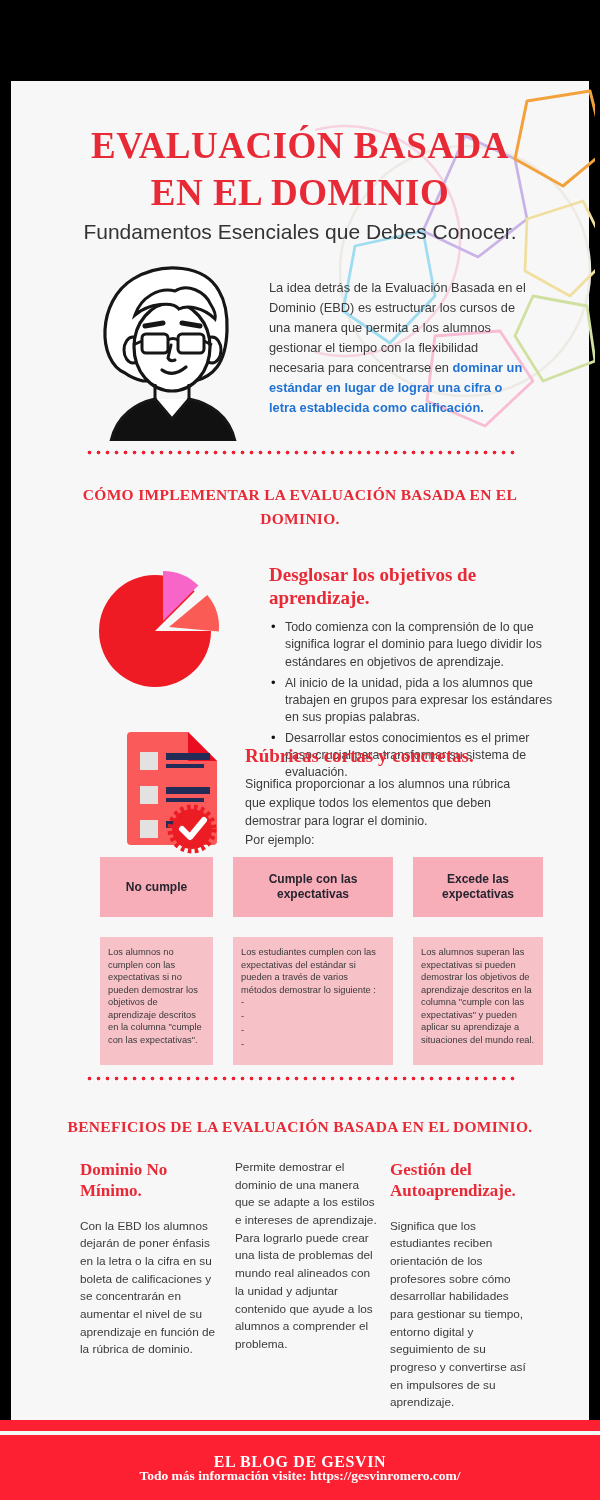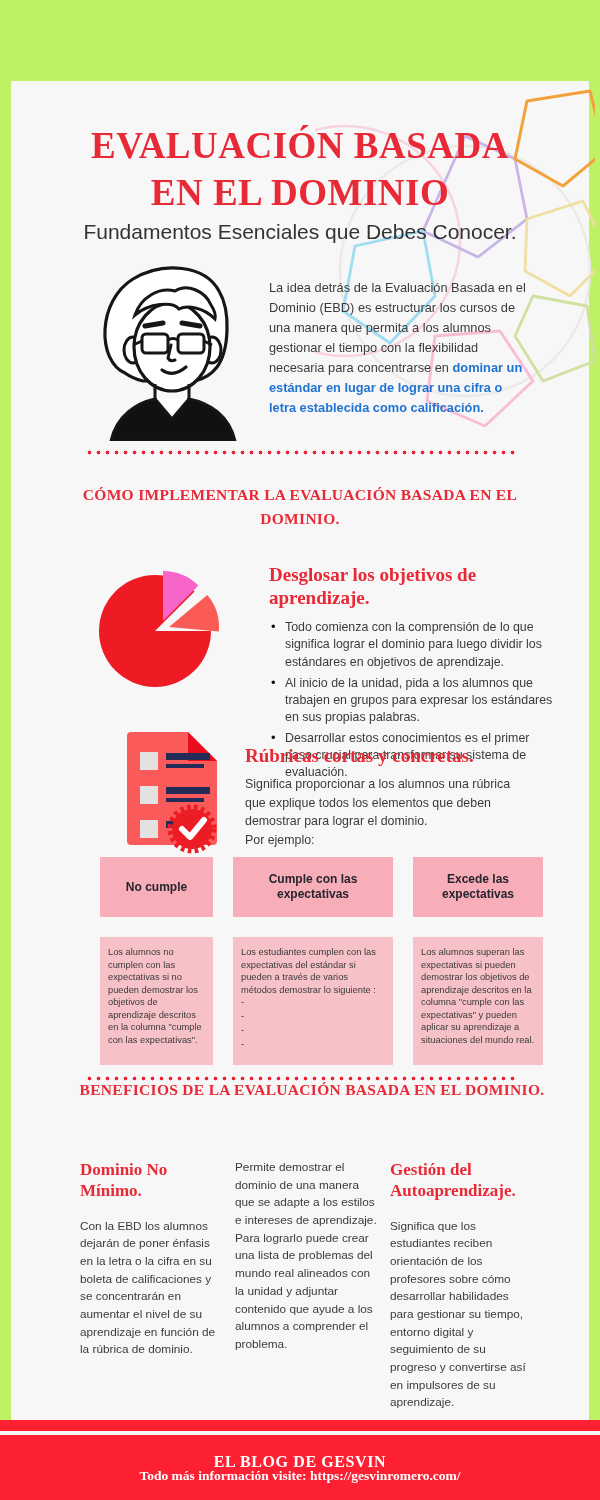--- a/index.html
+++ b/index.html
@@ -1,18 +1,18 @@
 <!DOCTYPE html>
 <html><head>
 <meta charset="utf-8">
 <style>
   * { margin:0; padding:0; box-sizing:border-box; }
   html,body { width:600px; }
   body { font-family:"Liberation Sans", sans-serif; }
-  .poster { position:relative; width:600px; height:1500px; background:#bef264; overflow:hidden; }
+  .poster { position:relative; width:600px; height:1500px; background:#000000; overflow:hidden; }
   .content { position:absolute; left:11px; top:81px; width:578px; height:1339px; background:#f8f7f7; }
   .deco { position:absolute; top:0; right:-6px; pointer-events:none; z-index:1; }
   .layer { position:relative; z-index:2; width:100%; height:100%; }
 
   .main-title { position:absolute; top:42px; left:0; width:100%; text-align:center;
     font-family:"Liberation Serif", serif; font-weight:bold; font-size:37px; line-height:1.26;
     color:#e82936; letter-spacing:.5px; }
   .subtitle { position:absolute; top:139px; left:0; width:100%; text-align:center;
     font-size:21px; color:#333; }
 
@@ -23,21 +23,21 @@
 
   .dots { position:absolute; left:74px; width:430px; height:5px;
     background-image:radial-gradient(circle, #ef2135 1.8px, transparent 2.1px);
     background-size:9px 5px; background-position:left center; background-repeat:repeat-x; }
   .dots1 { top:369px; } .dots2 { top:995px; }
 
   .section-title { position:absolute; left:49px; width:480px; text-align:center;
     font-family:"Liberation Serif", serif; font-weight:bold; font-size:15.5px; line-height:1.55;
     color:#e82936; letter-spacing:.3px; }
   .how-title { top:402px; }
-  .benefits-title { top:997px;margin-left:12px; }
+  .benefits-title { top:1034px; }
 
   .pie-wrap { position:absolute; left:84px; top:478px; }
   .doc-wrap { position:absolute; left:89px; top:645px; }
 
   .step { position:absolute; left:234px; width:284px; }
   .step1 { top:482px;margin-left:24px; }
   .step2 { top:663px; }
   .step h3 { font-family:"Liberation Serif", serif; font-weight:bold; font-size:19px;
     line-height:1.22; color:#e82936; margin-bottom:8px; }
   .step ul { list-style:none; margin-top:10px; }

